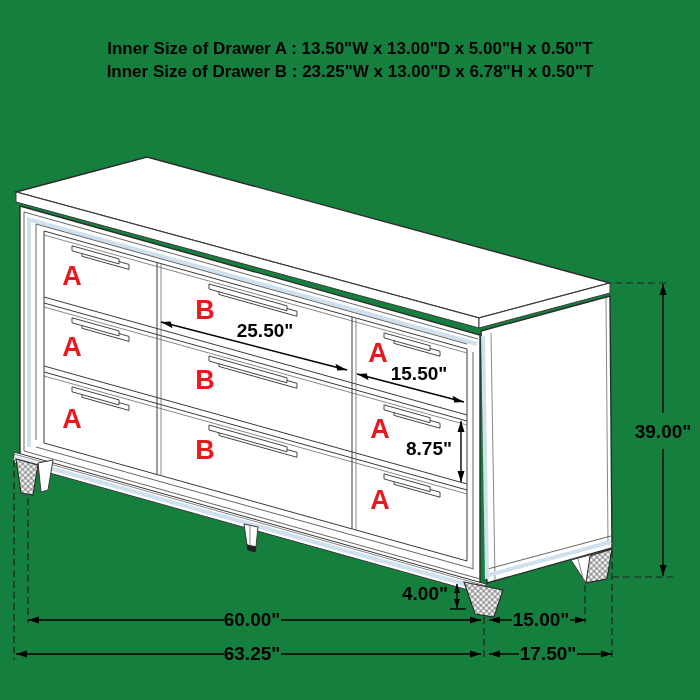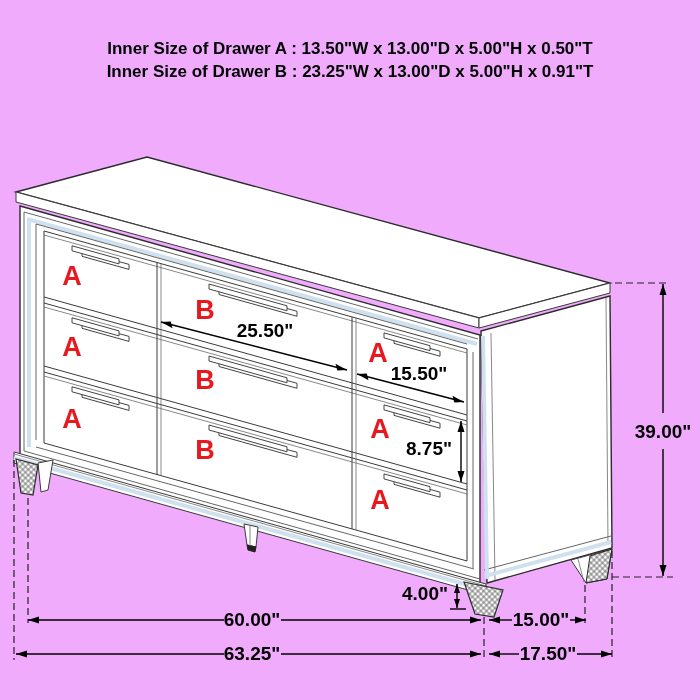--- a/index.html
+++ b/index.html
@@ -1,16 +1,16 @@
 <!DOCTYPE html>
 <html><head>
 <meta charset="utf-8">
 <style>
   html,body { margin:0; padding:0; background:#fff; }
-  .page { position:relative; width:700px; height:700px; background:#f0abfc; overflow:hidden;
+  .page { position:relative; width:700px; height:700px; background:#15803d; overflow:hidden;
           font-family:"Liberation Sans", sans-serif; }
   .hdr { position:absolute; top:37px; left:0; width:700px; text-align:center;
          font-weight:bold; font-size:17px; color:#000; line-height:23px; }
   svg text { font-family:"Liberation Sans", sans-serif; }
   .dim  { font-weight:bold; font-size:19px; fill:#000; }
   .dlab { font-weight:bold; font-size:27px; }
   .ln   { stroke:#2b2b2b; stroke-width:1.4; fill:none; }
   .ln2  { stroke:#3a3a3a; stroke-width:1;   fill:none; }
   .thin { stroke:#6a6a6a; stroke-width:0.8; fill:none; }
   .mold { stroke:#555;    stroke-width:0.9; fill:none; }
@@ -18,21 +18,21 @@
   .dash { stroke:#222;    stroke-width:1.2; fill:none; stroke-dasharray:7 4; }
   .wht  { fill:#fff; }
 </style>
 </head>
 <body>
 
 <div class="page">
 
   <div class="hdr">
     <div>Inner Size of Drawer A : 13.50"W x 13.00"D x 5.00"H x 0.50"T</div>
-    <div>Inner Size of Drawer B : 23.25"W x 13.00"D x 5.00"H x 0.91"T</div>
+    <div>Inner Size of Drawer B : 23.25"W x 13.00"D x 6.78"H x 0.50"T</div>
   </div>
 
   <svg width="700" height="700" viewBox="0 0 700 700" style="position:absolute;left:0;top:0">
 
     <defs>
       <pattern id="xh" width="8" height="8" patternUnits="userSpaceOnUse" patternTransform="rotate(45)">
         <path d="M0,0 H8 M0,4 H8 M0,8 H8" stroke="#444" stroke-width="0.7"></path>
         <path d="M0,0 V8 M4,0 V8 M8,0 V8" stroke="#444" stroke-width="0.7"></path>
       </pattern>
     </defs>

